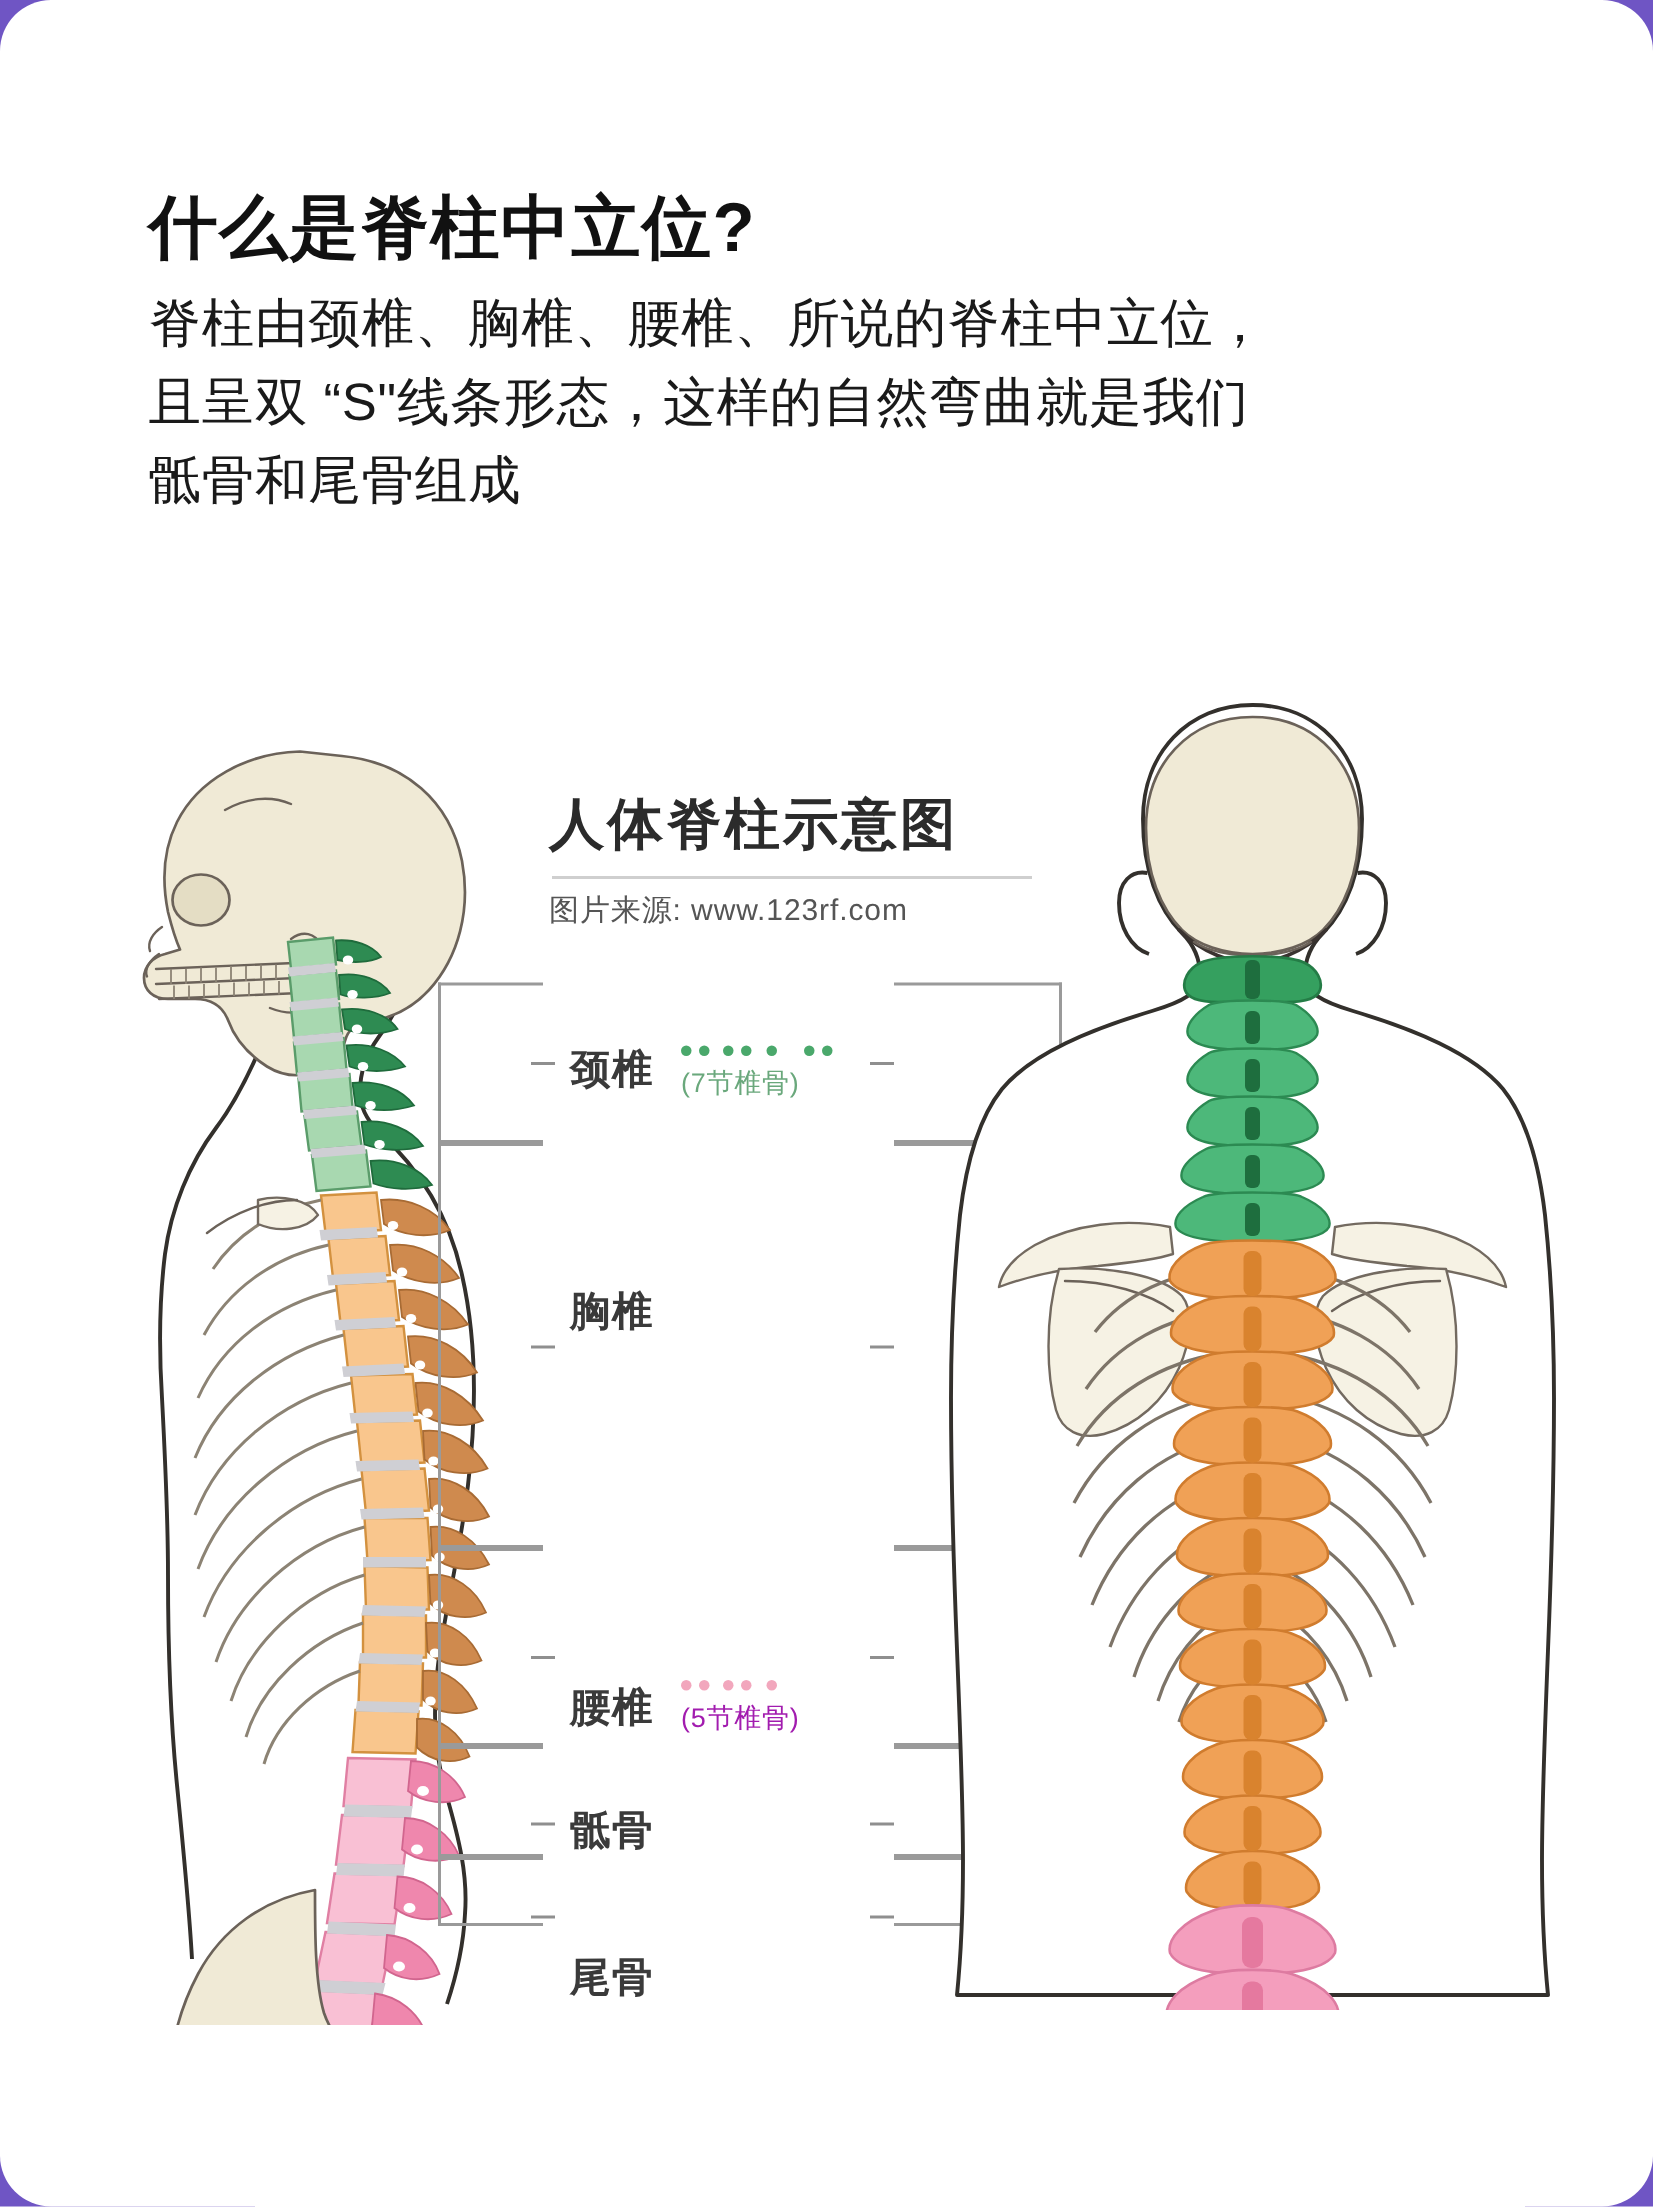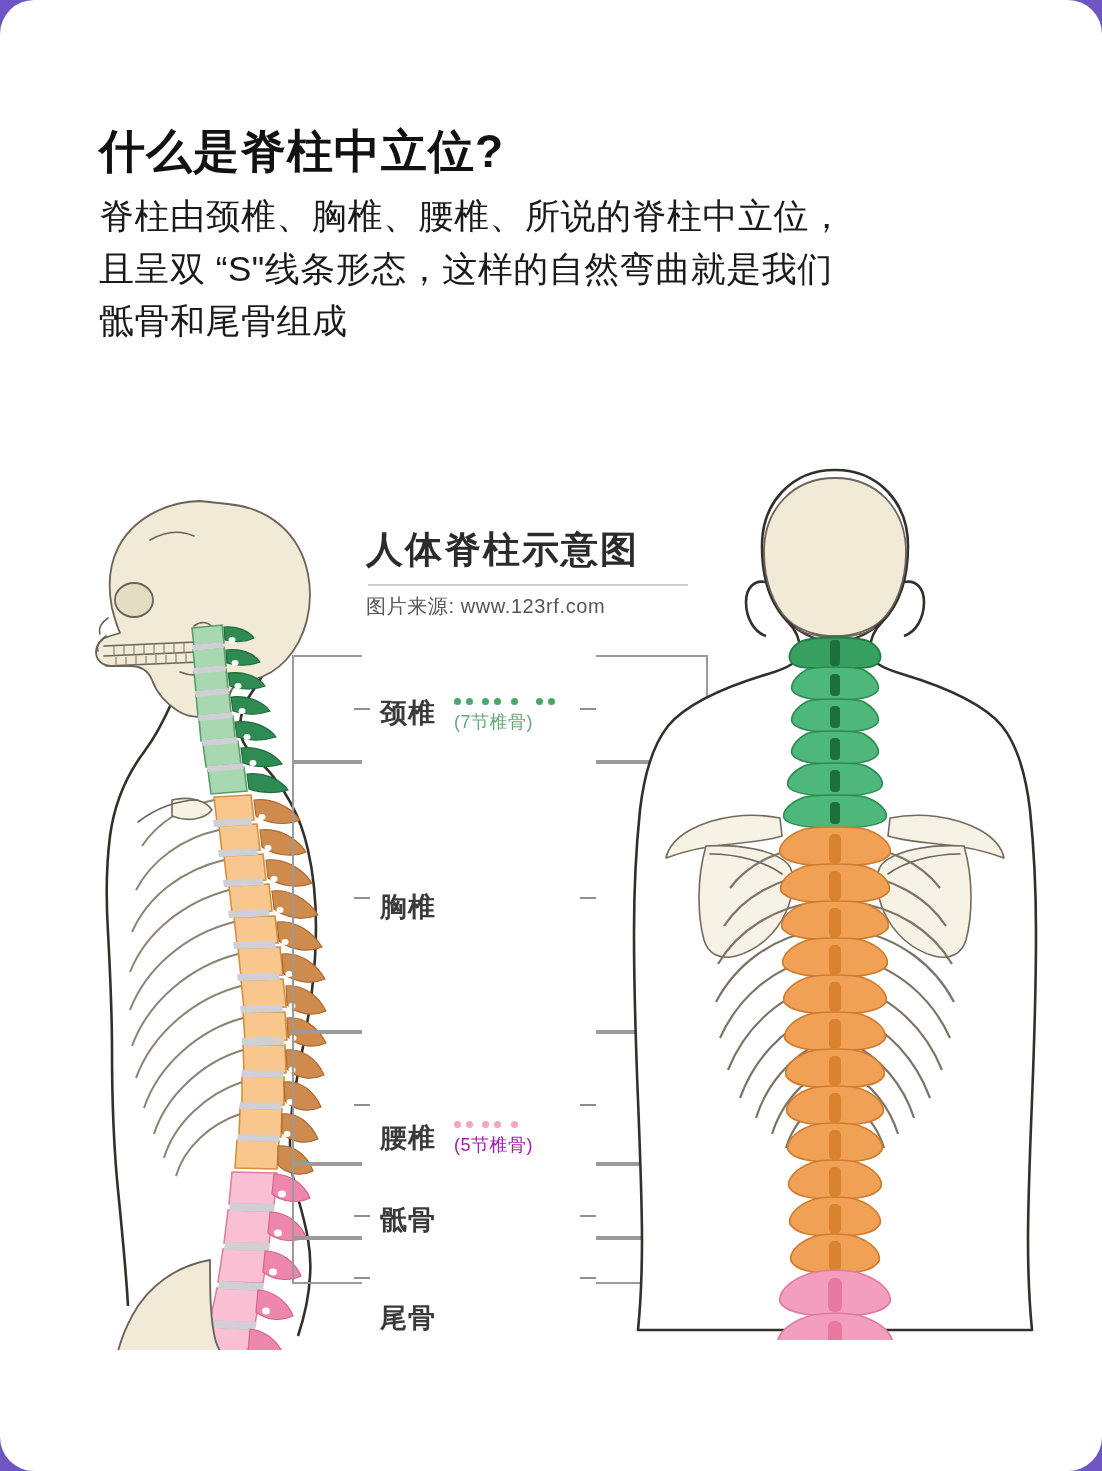--- a/index.html
+++ b/index.html
@@ -343,21 +343,21 @@
             <span class="dot" style="background:#4aa86b"></span><span class="dot" style="background:#4aa86b"></span>
             <span class="dot" style="background:#4aa86b"></span><span class="dot" style="background:#4aa86b"></span>
             <span class="dot" style="background:#4aa86b"></span>
             <span class="dot gap" style="background:#4aa86b"></span><span class="dot" style="background:#4aa86b"></span>
           </div>
           <div class="seg-count" style="color:#6aa87c;">(7节椎骨)</div>
         </div>
       </div>
     </div>
 
-    <div class="seg-label" style="left:380px;top:449px;text-align:right;">
+    <div class="seg-label" style="left:380px;top:416px;text-align:right;">
       <div style="display:flex;align-items:center;gap:18px;">
         <div class="seg-name">胸椎</div>
       </div>
     </div>
 
     <div class="seg-label" style="left:380px;top:678px;">
       <div style="display:flex;align-items:center;gap:18px;">
         <div class="seg-name">腰椎</div>
         <div>
           <div class="dots">

